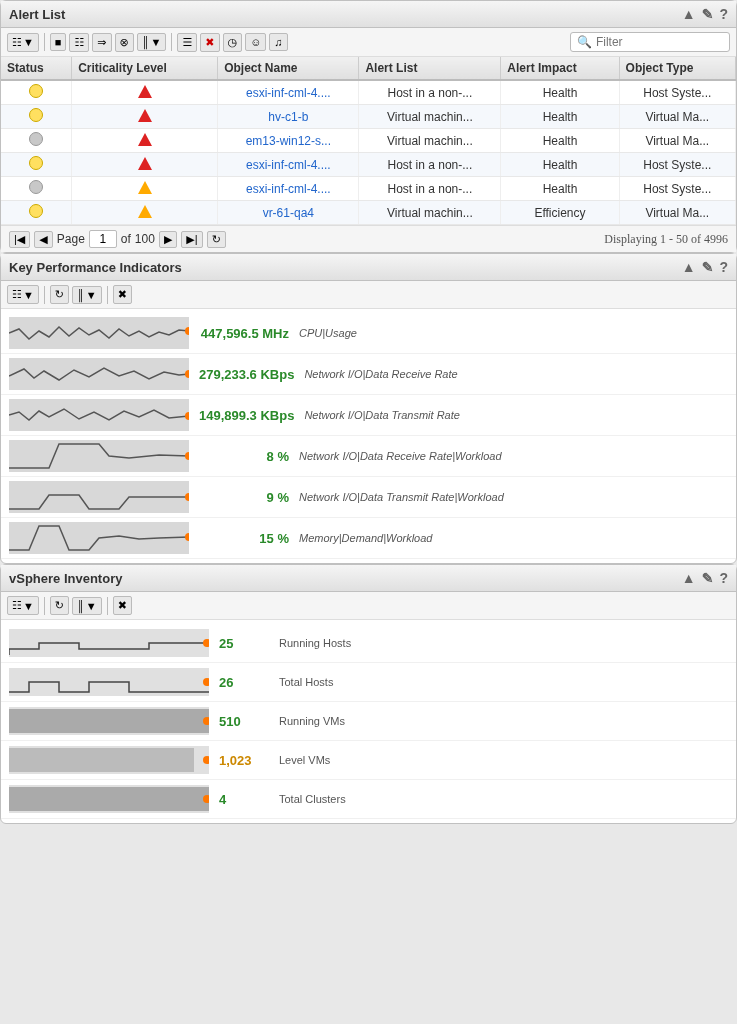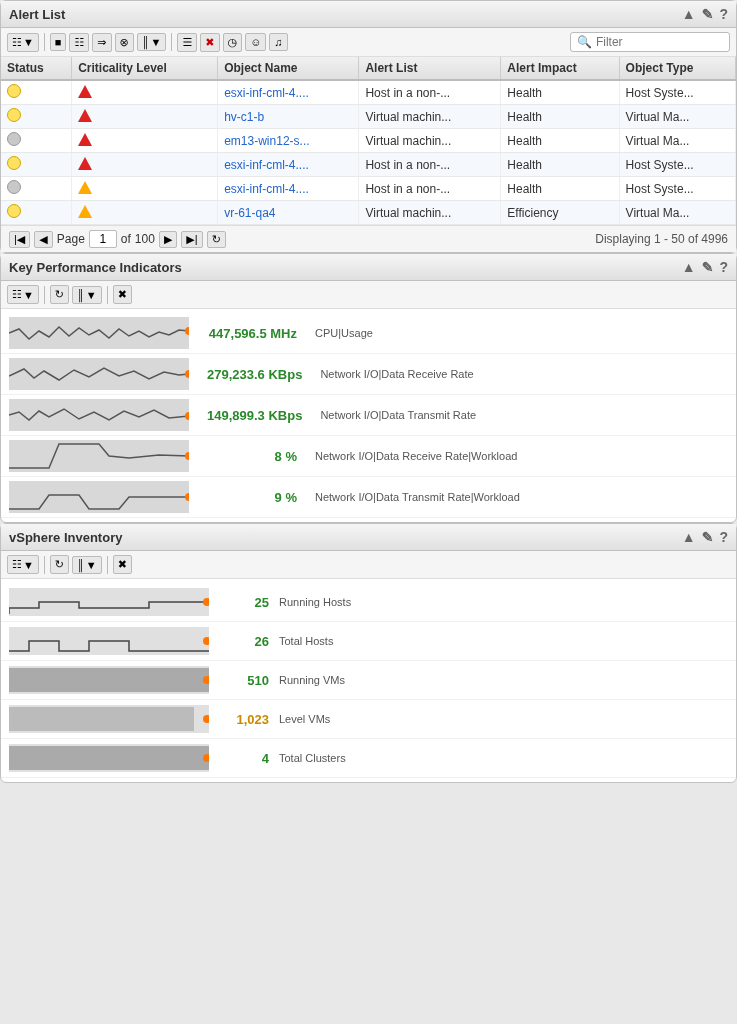--- a/index.html
+++ b/index.html
@@ -104,20 +104,21 @@
       font-weight: bold;
       white-space: nowrap;
     }
     .alert-table td {
       border-bottom: 1px solid #e8e8e8;
       border-right: 1px solid #eee;
       padding: 3px 6px;
       white-space: nowrap;
       overflow: hidden;
       text-overflow: ellipsis;
+      text-align: center;
     }
     .alert-table tr:nth-child(even) td {
       background: #f5f8fc;
     }
     .link-blue {
       color: #2266cc;
       text-decoration: none;
     }
 
     
@@ -142,74 +143,75 @@
       border: 1px solid #bbb;
       border-radius: 2px;
       width: 28px;
       text-align: center;
       font-size: 12px;
       padding: 1px 2px;
     }
     .page-info {
       margin-left: auto;
       color: #555;
+      font-family: Liberation Serif, serif;
     }
 
     
     .kpi-toolbar {
       background: #f5f5f5;
       border-bottom: 1px solid #ddd;
       padding: 4px 6px;
       display: flex;
       align-items: center;
       gap: 3px;
     }
 
     .kpi-row {
       display: flex;
       align-items: center;
       padding: 4px 8px;
       border-bottom: 1px solid #f0f0f0;
-      gap: 18px;
+      gap: 10px;
     }
     .kpi-sparkline {
       width: 180px;
       height: 32px;
       flex-shrink: 0;
     }
     .kpi-value {
       font-size: 13px;
       font-weight: bold;
       min-width: 90px;
       text-align: right;
     }
     .kpi-value.green { color: #2a8a2a; }
     .kpi-label {
       color: #555;
       font-size: 11px;
+      font-style: italic;
     }
 
     
     .inv-row {
       display: flex;
       align-items: center;
       padding: 5px 8px;
       border-bottom: 1px solid #f0f0f0;
       gap: 10px;
     }
     .inv-sparkline {
       width: 200px;
       height: 28px;
       flex-shrink: 0;
     }
     .inv-value {
       font-size: 13px;
       font-weight: bold;
       min-width: 50px;
-      text-align: right;
     }
     .inv-value.green { color: #2a8a2a; }
     .inv-value.orange { color: #cc8800; }
     .inv-label {
       color: #555;
       font-size: 11px;
       text-align: right;
     }
 
     .panel-content {
@@ -417,20 +419,29 @@
       </div>
       <div class="kpi-row">
         <div class="kpi-sparkline"><svg width="180" height="32" viewBox="0 0 180 32">
             <rect x="0" y="0" width="180" height="32" fill="#d8d8d8"></rect>
             <polyline points="0,28 30,28 40,14 70,14 80,28 110,28 120,16 180,16" fill="none" stroke="#555" stroke-width="1.5"></polyline>
             <circle cx="180" cy="16" r="4" fill="#ff7700"></circle>
           </svg></div>
         <span class="kpi-value green">9 %</span>
         <span class="kpi-label">Network I/O|Data Transmit Rate|Workload</span>
       </div>
+      <div class="kpi-row">
+        <div class="kpi-sparkline"><svg width="180" height="32" viewBox="0 0 180 32">
+            <rect x="0" y="0" width="180" height="32" fill="#d8d8d8"></rect>
+            <polyline points="0,28 20,28 30,4 50,4 60,28 80,28 90,16 110,14 130,17 150,16 180,15" fill="none" stroke="#555" stroke-width="1.5"></polyline>
+            <circle cx="180" cy="15" r="4" fill="#ff7700"></circle>
+          </svg></div>
+        <span class="kpi-value green">15 %</span>
+        <span class="kpi-label">Memory|Demand|Workload</span>
+      </div>
     </div>
 </div>
 
 <div class="panel">
   <div class="panel-header">
     <span class="panel-header-left">
       <span>vSphere Inventory</span>
     </span>
     <div class="panel-header-icons">
       <span class="panel-header-icon">▲</span>

